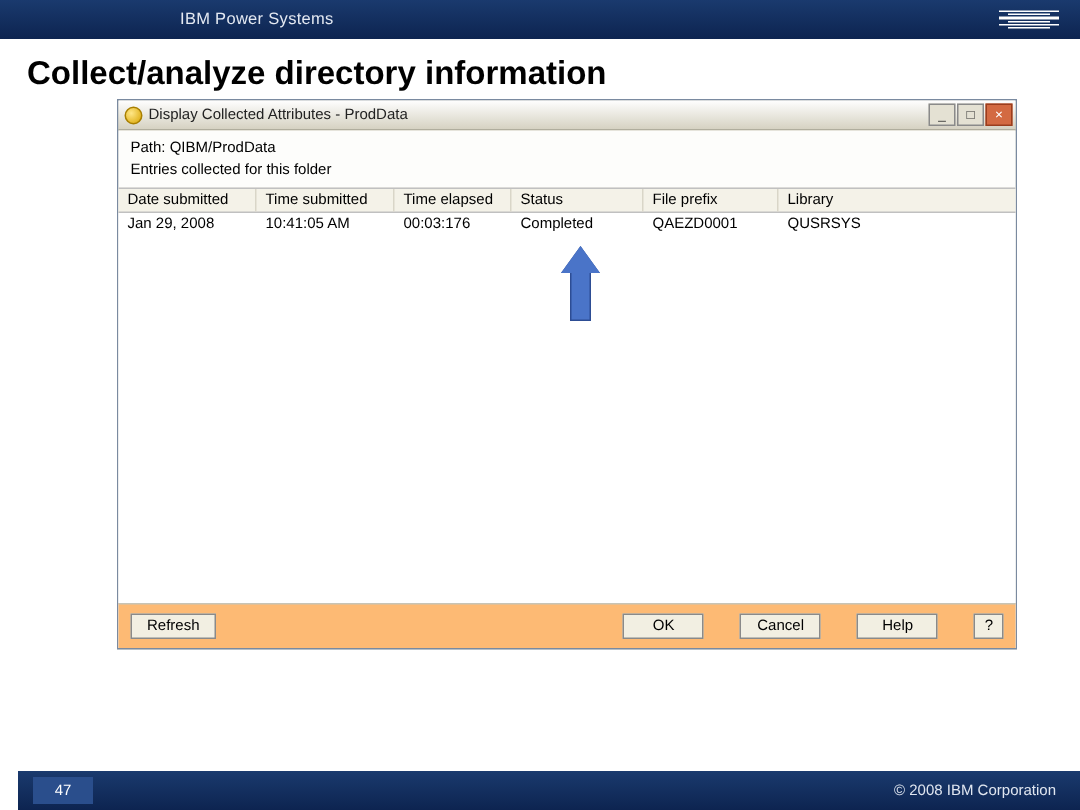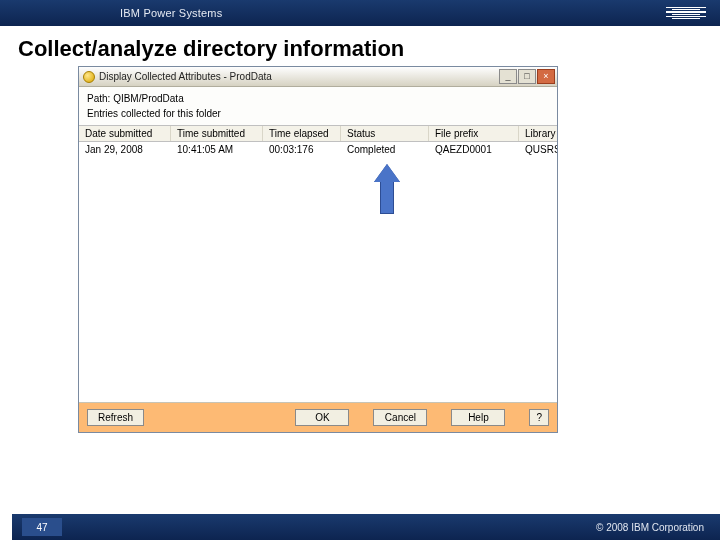--- a/index.html
+++ b/index.html
@@ -39,21 +39,21 @@
     margin-bottom: 4px;
   }
   .slide .subtitle {
     font-size: 13px;
     font-style: italic;
     margin-bottom: 8px;
   }
   
   .window {
     margin-left: 60px;
-    width: 480px;
+    width: 600px;
     border: 1px solid #7a8aa0;
     background: #ece9d8;
     font-size: 10px;
   }
   .titlebar {
     height: 20px;
     background: linear-gradient(#fefefe, #d6d2c2);
     display: flex; align-items: center;
     padding-left: 4px;
     border-bottom: 1px solid #b0ad9d;

